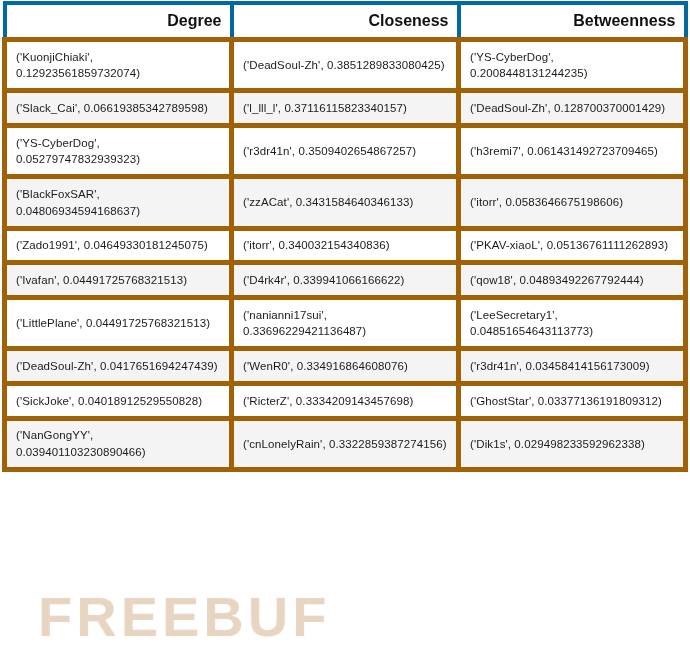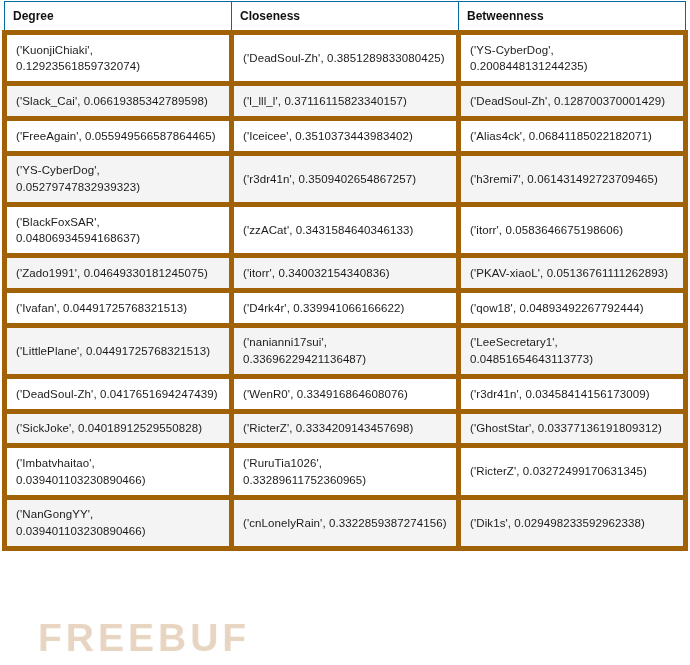--- a/index.html
+++ b/index.html
@@ -21,49 +21,49 @@
   table.centrality {
     width: 100%;
     border-collapse: collapse;
     table-layout: fixed;
     font-size: 11.5px;
     color: #1b1b1b;
     position: relative;
     z-index: 2;
   }
   table.centrality th {
-    border: 1px solid #0369a1;
+    border: 4px solid #0369a1;
     background: #ffffff;
     font-weight: bold;
-    text-align: left;
+    text-align: right;
     padding: 7px 8px;
-    font-size: 12px;
+    font-size: 16px;
     color: #111;
   }
   table.centrality td {
     border: 5px solid #a16207;
     padding: 6.5px 9px;
     text-align: left;
     vertical-align: middle;
     word-wrap: break-word;
     line-height: 1.45;
     letter-spacing: 0.1px;
   }
   table.centrality tbody tr:nth-child(even) td {
     background: #f4f4f4;
   }
   table.centrality tbody tr:nth-child(odd) td {
     background: #ffffff;
   }
   .watermark {
     position: absolute;
     left: 38px;
-    bottom: 5px;
+    bottom: 16px;
     z-index: 3;
-    font-size: 39px;
+    font-size: 56px;
     font-weight: bold;
     letter-spacing: 4px;
     color: rgba(235, 150, 60, 0.22);
     text-shadow: 0 0 1px rgba(160,160,160,0.25);
     pointer-events: none;
     user-select: none;
   }
 </style>
 </head>
 <body>
@@ -80,25 +80,20 @@
     <tbody>
         <tr>
           <td>('KuonjiChiaki', 0.12923561859732074)</td>
           <td>('DeadSoul-Zh', 0.3851289833080425)</td>
           <td>('YS-CyberDog', 0.2008448131244235)</td>
         </tr>
         <tr>
           <td>('Slack_Cai', 0.06619385342789598)</td>
           <td>('l_lll_l', 0.37116115823340157)</td>
           <td>('DeadSoul-Zh', 0.128700370001429)</td>
-        </tr>
-        <tr>
-          <td>('FreeAgain', 0.055949566587864465)</td>
-          <td>('Iceicee', 0.3510373443983402)</td>
-          <td>('Alias4ck', 0.06841185022182071)</td>
         </tr>
         <tr>
           <td>('YS-CyberDog', 0.05279747832939323)</td>
           <td>('r3dr41n', 0.3509402654867257)</td>
           <td>('h3remi7', 0.061431492723709465)</td>
         </tr>
         <tr>
           <td>('BlackFoxSAR', 0.04806934594168637)</td>
           <td>('zzACat', 0.3431584640346133)</td>
           <td>('itorr', 0.0583646675198606)</td>
@@ -122,25 +117,20 @@
           <td>('DeadSoul-Zh', 0.0417651694247439)</td>
           <td>('WenR0', 0.334916864608076)</td>
           <td>('r3dr41n', 0.03458414156173009)</td>
         </tr>
         <tr>
           <td>('SickJoke', 0.04018912529550828)</td>
           <td>('RicterZ', 0.3334209143457698)</td>
           <td>('GhostStar', 0.03377136191809312)</td>
         </tr>
         <tr>
-          <td>('Imbatvhaitao', 0.039401103230890466)</td>
-          <td>('RuruTia1026', 0.33289611752360965)</td>
-          <td>('RicterZ', 0.03272499170631345)</td>
-        </tr>
-        <tr>
           <td>('NanGongYY', 0.039401103230890466)</td>
           <td>('cnLonelyRain', 0.3322859387274156)</td>
           <td>('Dik1s', 0.029498233592962338)</td>
         </tr>
       </tbody>
   </table>
   <div class="watermark">FREEBUF</div>
 </div>
 
 </body></html>

